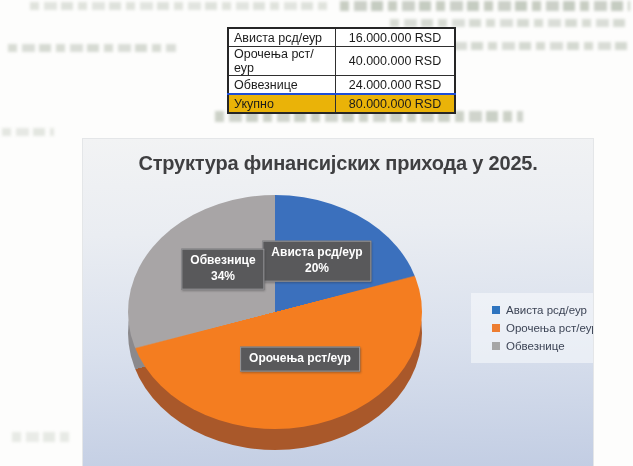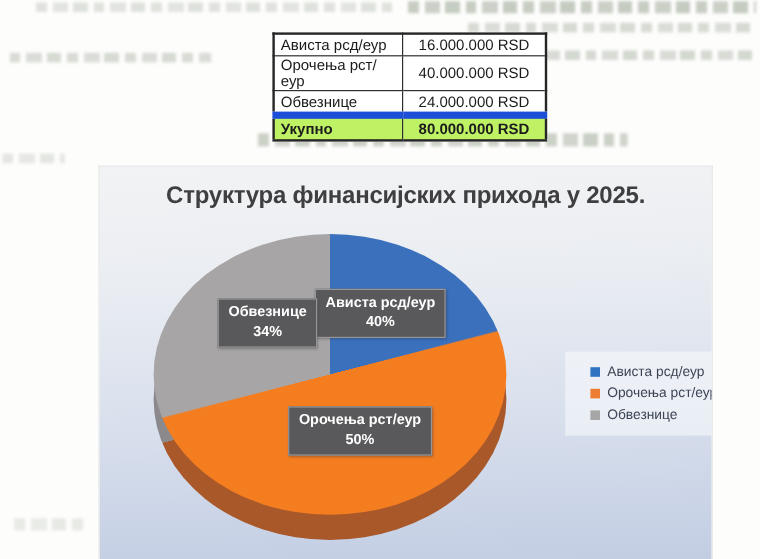--- a/index.html
+++ b/index.html
@@ -23,22 +23,22 @@
     position:absolute; left:227px; top:27px;
     border-collapse:collapse; font-size:12.5px; color:#1b1b1b;
     border:2px solid #262626; background:#fff;
   }
   .fin-table td {
     border:1px solid #2f2f2f; height:17px; padding:0 5px; background:#fff;
   }
   .fin-table td.label-cell { width:96px; text-align:left; }
   .fin-table td.value-cell { width:108px; text-align:center; }
   .fin-table tr.total-row td {
-    background:#bef264; font-weight:bold;
-    border-top:6px solid #1d4ed8; border-bottom:2px solid #262626;
+    background:#eab308; font-weight:normal;
+    border-top:2px solid #1d4ed8; border-bottom:2px solid #262626;
   }
 
   
   .chart-box {
     position:absolute; left:82px; top:138px; width:510px; height:329px;
     background:linear-gradient(178deg,#f2f3f4 0%, #eaedf2 28%, #d9e0ed 62%, #c2cde3 100%);
     border:1px solid #e4e6e8; border-bottom:none; overflow:hidden;
   }
   .chart-title {
     margin-top:13px; text-align:center;
@@ -118,29 +118,28 @@
   </table>
 
   <div class="chart-box">
     <div class="chart-title">Структура финансијских прихода у 2025.</div>
 
     <div class="pie-layer pie-side"></div>
     <div class="pie-layer pie-top"></div>
 
     <div class="pie-label pie-label-avista">
       <div>Ависта рсд/еур</div>
-      <div>40%</div>
+      <div>20%</div>
     </div>
     <div class="pie-label pie-label-obveznice">
       <div>Обвезнице</div>
       <div>34%</div>
     </div>
     <div class="pie-label pie-label-orocenja">
       <div>Орочења рст/еур</div>
-      <div>50%</div>
     </div>
 
     <div class="legend">
       <div class="legend-row">
         <span class="legend-swatch" style="background-color: rgb(46, 116, 191);"></span>
         <span>Ависта рсд/еур</span>
       </div>
       <div class="legend-row">
         <span class="legend-swatch" style="background-color: rgb(237, 125, 49);"></span>
         <span>Орочења рст/еур</span>

